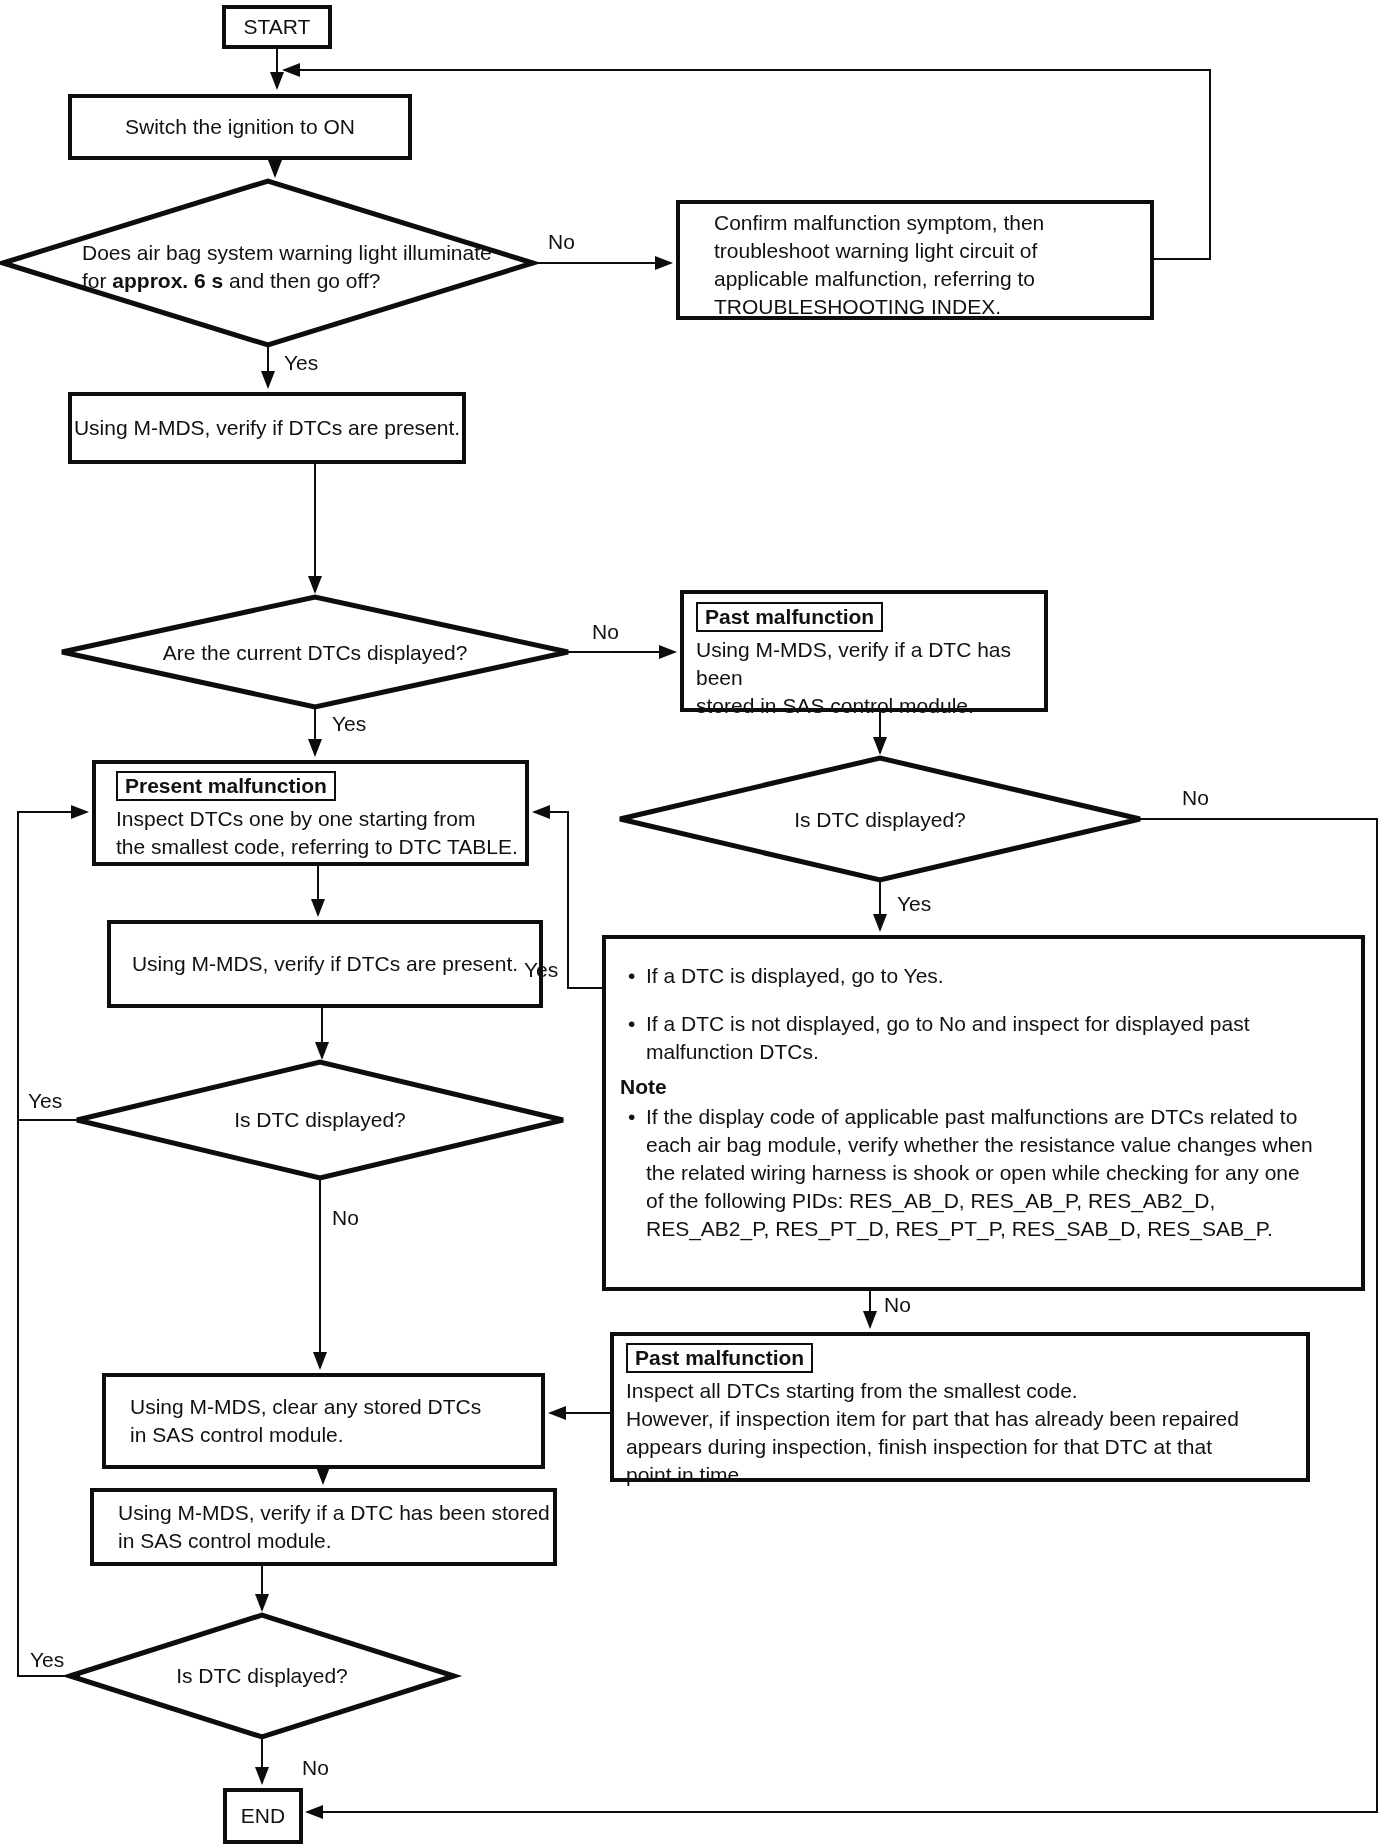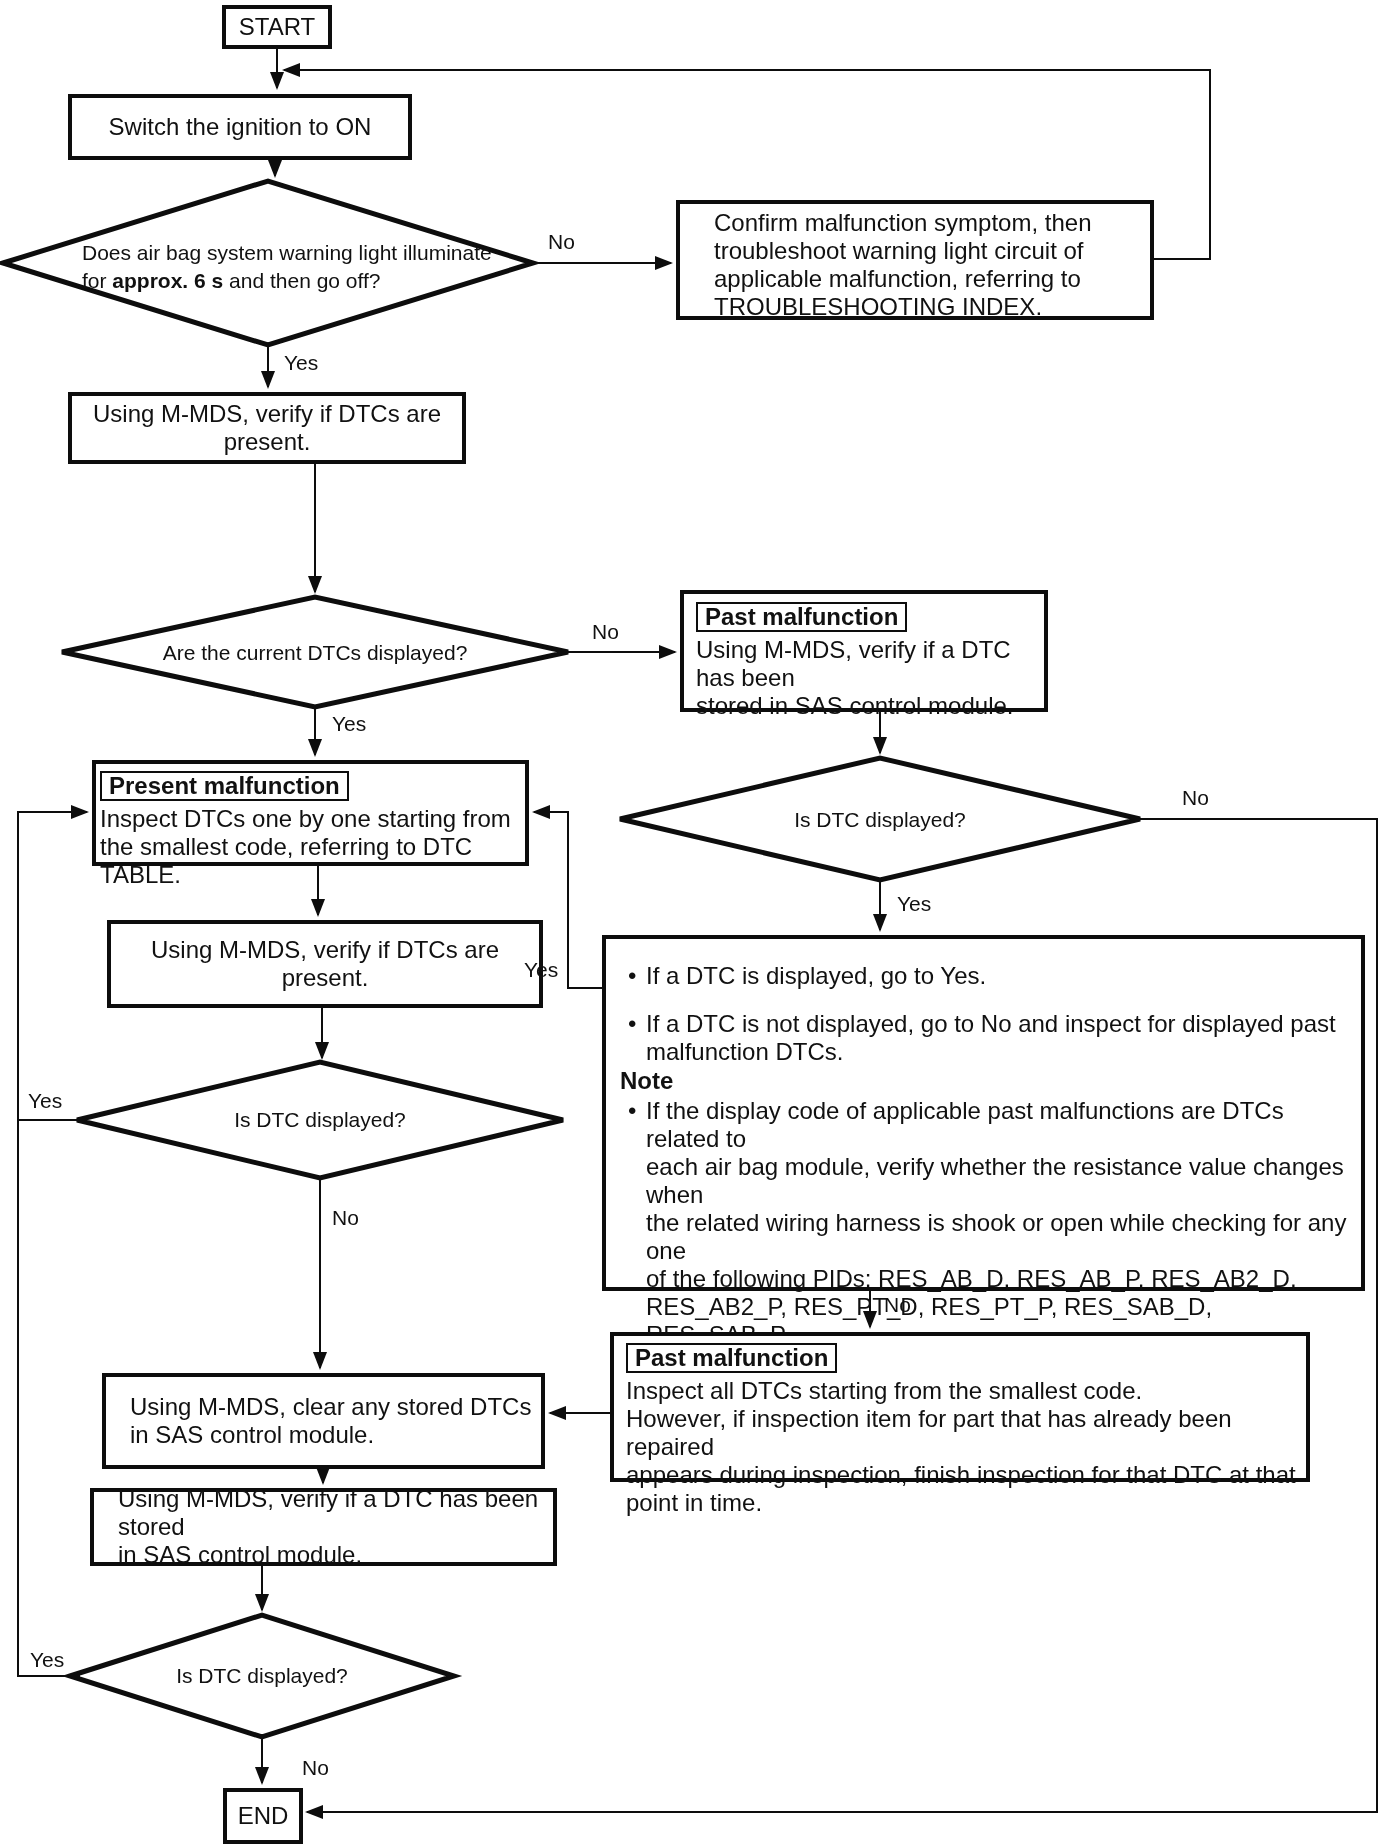--- a/index.html
+++ b/index.html
@@ -4,21 +4,21 @@
 <style>
   html,body{margin:0;padding:0;background:#ffffff;}
   .canvas{
     position:relative;width:1388px;height:1845px;background:#ffffff;
     font-family:"Liberation Sans","DejaVu Sans",sans-serif;color:#111;
     overflow:hidden;
   }
   svg.wires{position:absolute;left:0;top:0;width:1388px;height:1845px;z-index:1;}
   .node{
     position:absolute;background:#fff;border:4px solid #0d0d0d;z-index:2;
-    box-sizing:border-box;font-size:24px;line-height:28px;
+    box-sizing:border-box;font-size:21px;line-height:28px;
   }
   .node.center{display:flex;align-items:center;justify-content:center;text-align:center;}
   .node.vcenter{display:flex;flex-direction:column;justify-content:center;align-items:flex-start;}
   .multiline{white-space:pre-line;}
   .tagbox{
     display:inline-block;border:2px solid #0d0d0d;padding:0 7px;margin-bottom:4px;
     font-weight:bold;line-height:26px;
   }
   .dtext{
     position:absolute;z-index:3;font-size:21px;line-height:28px;text-align:center;
@@ -109,35 +109,35 @@
   <div class="dtext" style="left:115px;top:639px;width:400px;">Are the current DTCs displayed?</div>
 
   <div class="node" style="left:680px;top:590px;width:368px;height:122px;padding:8px 4px 0 12px;">
     <span class="tagbox">Past malfunction</span>
     <div class="multiline">Using M-MDS, verify if a DTC has been
 stored in SAS control module.</div>
   </div>
 
   <div class="dtext" style="left:680px;top:806px;width:400px;">Is DTC displayed?</div>
 
-  <div class="node" style="left:92px;top:760px;width:437px;height:106px;padding:7px 4px 0 4px;">
+  <div class="node" style="left:92px;top:760px;width:437px;height:106px;padding:7px 4px 0 20px;">
     <span class="tagbox">Present malfunction</span>
     <div class="multiline">Inspect DTCs one by one starting from
 the smallest code, referring to DTC TABLE.</div>
   </div>
 
   <div class="node center" style="left:107px;top:920px;width:436px;height:88px;">
     <span>Using M-MDS, verify if DTCs are present.</span>
   </div>
 
   <div class="node" style="left:602px;top:935px;width:763px;height:356px;padding:9px 6px 0 14px;">
     <div class="bullet multiline" style="margin-top:14px;">If a DTC is displayed, go to Yes.</div>
     <div class="bullet multiline" style="margin-top:20px;">If a DTC is not displayed, go to No and inspect for displayed past
 malfunction DTCs.</div>
-    <div class="note-label" style="margin-top:1px;">Note</div>
+    <div class="note-label" style="margin-top:7px;">Note</div>
     <div class="bullet multiline" style="margin-top:2px;">If the display code of applicable past malfunctions are DTCs related to
 each air bag module, verify whether the resistance value changes when
 the related wiring harness is shook or open while checking for any one
 of the following PIDs: RES_AB_D, RES_AB_P, RES_AB2_D,
 RES_AB2_P, RES_PT_D, RES_PT_P, RES_SAB_D, RES_SAB_P.</div>
   </div>
 
   <div class="dtext" style="left:120px;top:1106px;width:400px;">Is DTC displayed?</div>
 
   <div class="node" style="left:610px;top:1332px;width:700px;height:150px;padding:7px 4px 0 12px;">

